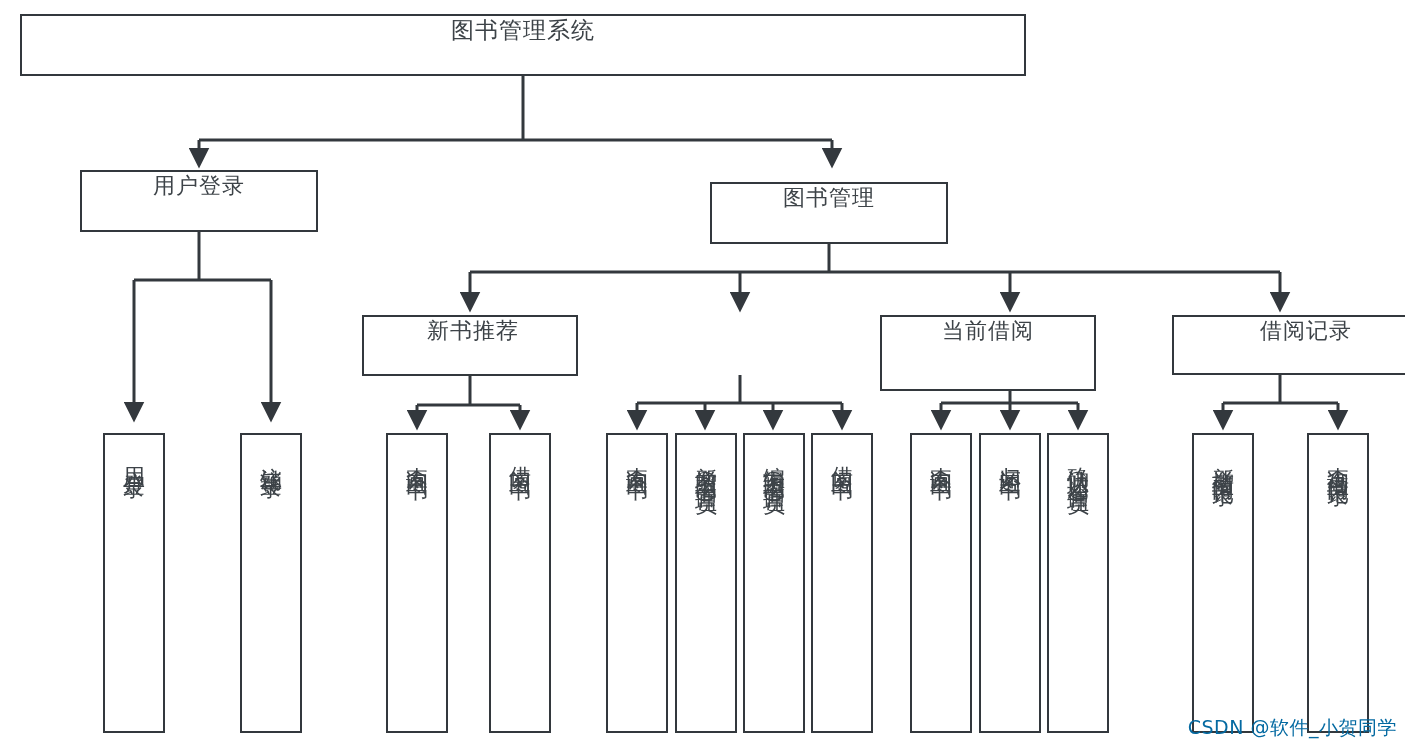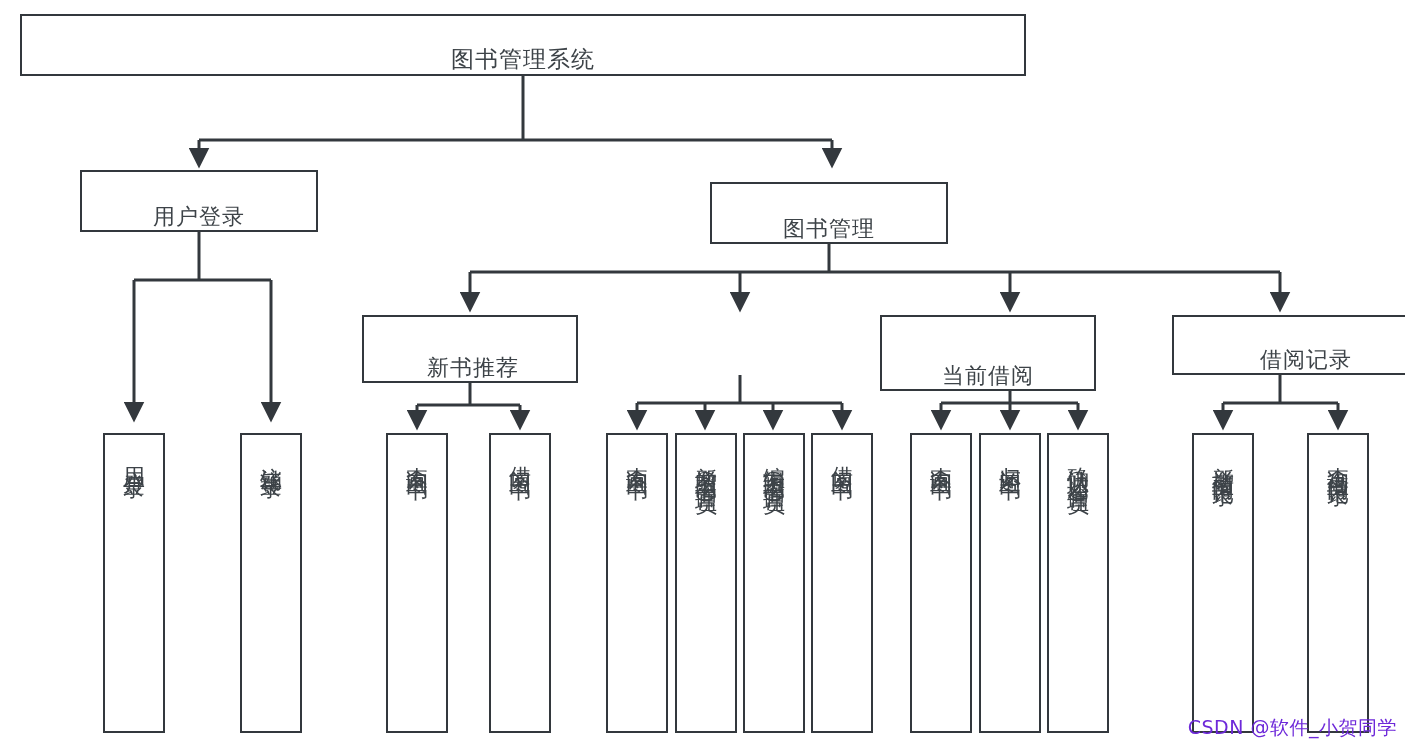--- a/index.html
+++ b/index.html
@@ -24,21 +24,21 @@
     width: 1405px;
     height: 747px;
     pointer-events: none;
   }
   .node {
     position: absolute;
     box-sizing: border-box;
     background: #ffffff;
     border: 2.5px solid #33383d;
     display: flex;
-    align-items: flex-end;
+    align-items: flex-start;
     justify-content: center;
     z-index: 2;
   }
   .node .lbl {
     color: #3d4348;
     font-size: 22px;
     line-height: 1.25;
     letter-spacing: 1px;
     text-align: center;
     white-space: nowrap;
@@ -53,21 +53,21 @@
     text-orientation: upright;
     font-size: 22px;
     letter-spacing: 4px;
     line-height: 1;
     white-space: nowrap;
   }
   #watermark {
     position: absolute;
     right: 8px;
     bottom: 6px;
-    color: #6d28d9;
+    color: #0369a1;
     font-size: 19px;
     letter-spacing: 0.5px;
     z-index: 5;
     white-space: nowrap;
   }
 </style>
 </head>
 <body>
 
 <div id="canvas">
@@ -127,21 +127,21 @@
   </div>
 
   <div class="node" style="left:80px; top:170px; width:238px; height:62px;">
     <span class="lbl">用户登录</span>
   </div>
 
   <div class="node" style="left:710px; top:170px; width:238px; height:62px;margin-top:12px;">
     <span class="lbl">图书管理</span>
   </div>
 
-  <div class="node" style="left:362px; top:315px; width:216px; height:68px;padding-left:6px;">
+  <div class="node" style="left:362px; top:315px; width:216px; height:61px;padding-left:6px;">
     <span class="lbl">新书推荐</span>
   </div>
 
 
   <div class="node" style="left:880px; top:315px; width:216px; height:76px;">
     <span class="lbl">当前借阅</span>
   </div>
 
   <div class="node" style="left:1172px; top:315px; width:256px; height:60px;padding-left:12px;">
     <span class="lbl">借阅记录</span>

